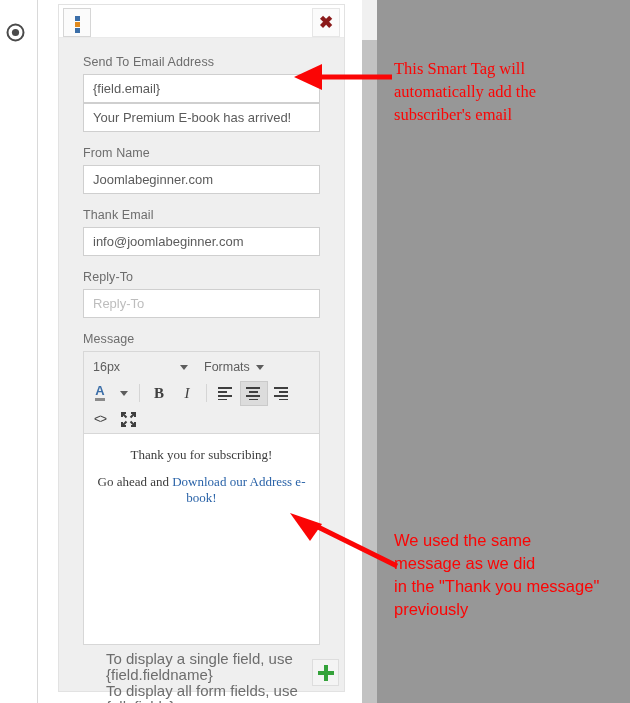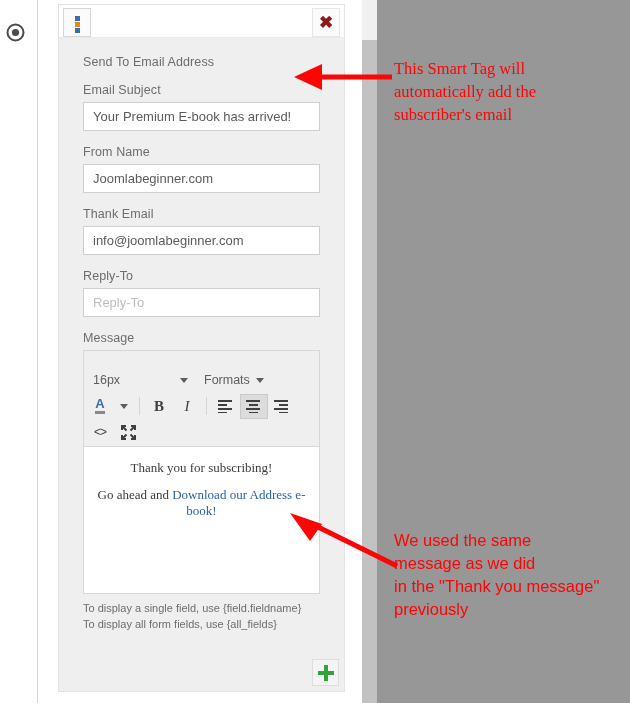--- a/index.html
+++ b/index.html
@@ -133,21 +133,20 @@
 
   
   #message-editor {
     border: 1px solid #d7d7d7;
     background: #efefef;
     margin-bottom: 6px;
   }
   #editor-toolbar {
     background: #efefef;
     padding: 2px 2px 1px 2px;
-    margin-top: 14px;
   }
   .tb-row {
     display: flex;
     align-items: center;
     height: 26px;
   }
   .tb-select {
     display: flex;
     align-items: center;
     height: 24px;
@@ -191,41 +190,42 @@
     font-size: 13px; font-weight: 600;
     color: #3b6ea8;
     line-height: 12px;
     border-bottom: 3px solid #8a8a8a;
     padding-bottom: 1px;
   }
 
   #editor-content {
     background: #ffffff;
     border-top: 1px solid #d7d7d7;
-    height: 147px;
+    height: 211px;
     padding: 13px 10px 0 10px;
     box-sizing: border-box;
     text-align: center;
   }
   #editor-content p {
     margin: 0 0 11px 0;
     font-family: "Liberation Serif", serif;
     font-size: 13px;
     color: #3c3c3c;
     line-height: 16px;
   }
   #editor-link {
     color: #2a63a8;
     text-decoration: none;
   }
 
   .hint-text {
-    font-size: 11px;
+    font-size: 15px;
     color: #6d6d6d;
     line-height: 16px;
+    margin-left: 23px;
   }
 
   #add-button {
     position: absolute;
     right: 5px; bottom: 5px;
     width: 27px; height: 27px;
     background: #f4f4f4;
     border: 1px solid #dddddd;
     box-sizing: border-box;
     cursor: pointer;
@@ -274,22 +274,22 @@
       <span class="handle-dot d1"></span>
       <span class="handle-dot d2"></span>
       <span class="handle-dot d3"></span>
     </div>
     <div id="close-button">✖</div>
   </div>
 
   <div id="panel-body">
 
     <div class="field-label first">Send To Email Address</div>
-
-    <div class="field-label">Email Subject</div>
+    <input class="text-input" type="text" value="{field.email}" style="">
+
     <input class="text-input" type="text" value="Your Premium E-book has arrived!" style="">
 
     <div class="field-label">From Name</div>
     <input class="text-input" type="text" value="Joomlabeginner.com" style="">
 
     <div class="field-label">Thank Email</div>
     <input class="text-input" type="text" value="info@joomlabeginner.com" style="">
 
     <div class="field-label">Reply-To</div>
     <input class="text-input" type="text" placeholder="Reply-To" style="">

